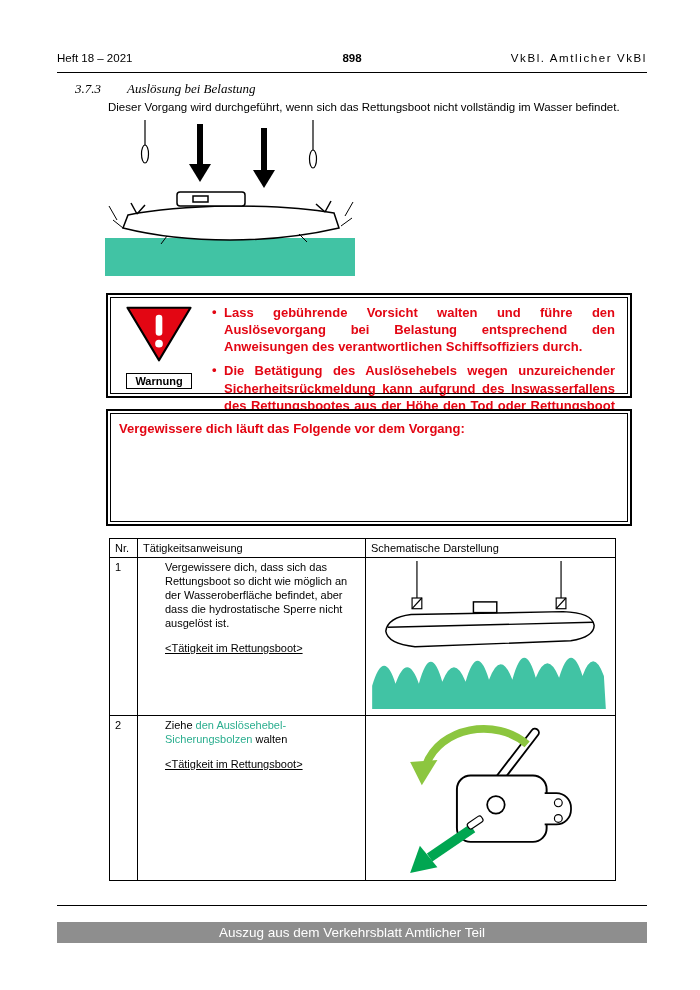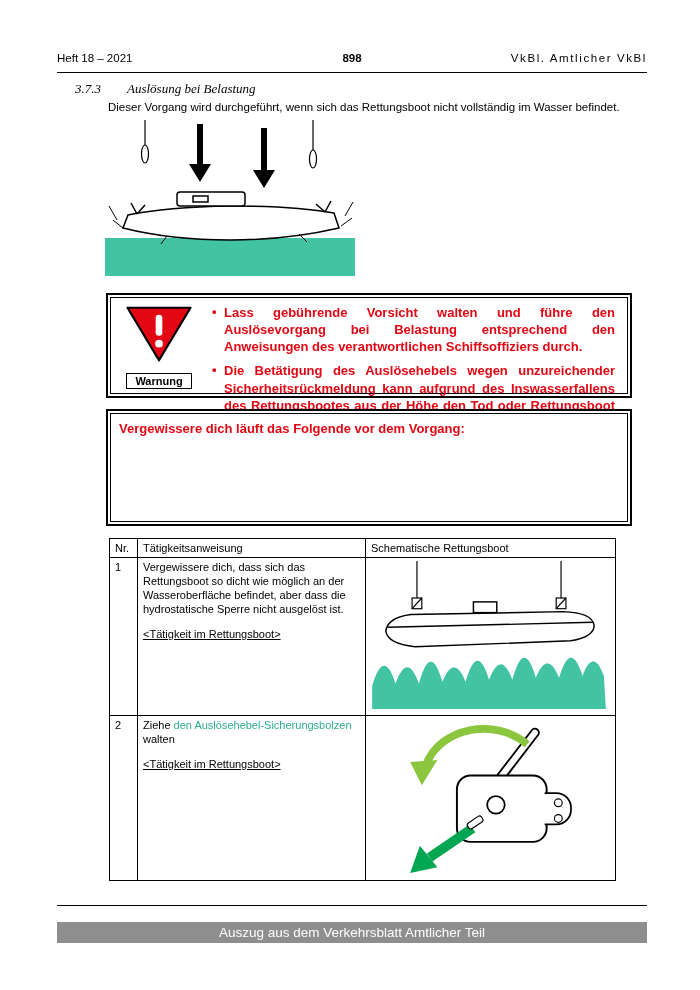--- a/index.html
+++ b/index.html
@@ -36,21 +36,21 @@
   ul.alert-list { list-style:none; }
   ul.alert-list li { position:relative; padding-left:13px; margin-bottom:7px; }
   ul.alert-list li::before { content:"\2022"; position:absolute; left:1px; top:-1px; font-size:13px; }
 
   
   .task-table { position:absolute; left:107px; top:538px; width:506px; border-collapse:collapse; table-layout:fixed; font-size:11px; }
   .task-table th, .task-table td { border:1px solid #000; padding:3px 5px; vertical-align:top; text-align:left; font-weight:normal; }
   .col-nr { width:28px; } .col-task { width:228px; } .col-schema { width:250px; }
   .task-table thead th { height:19px; }
   .row-1 { height:158px; } .row-2 { height:163px; }
-  .cell-task p { line-height:1.27; hyphens:auto; }
+  .cell-task p { line-height:1.27; hyphens:auto;margin-left:22px; }
   .cell-task .note { margin-top:11px;text-decoration:underline; }
   .schema-cell { text-align:center; vertical-align:middle; padding:2px; }
   .hl-teal { color:var(--text-teal,#2BAE8F); }
 
   
   .footer-rule { position:absolute; left:55px; top:905px; width:590px; border-top:1.3px solid #000; }
   .footer-bar { position:absolute; left:55px; top:922px; width:590px; height:21px;
     background:var(--footer-gray,#8E8E8E); color:#fff; display:flex; align-items:center; justify-content:center;
     font-size:13.5px; }
 
@@ -146,21 +146,21 @@
         <p class="caution-heading">Vergewissere dich läuft das Folgende vor dem Vorgang:</p>
       </div>
     </div>
   </section>
 
   <table class="task-table">
     <thead>
       <tr>
         <th class="col-nr">Nr.</th>
         <th class="col-task">Tätigkeitsanweisung</th>
-        <th class="col-schema">Schematische Rettungsboot</th>
+        <th class="col-schema">Schematische Darstellung</th>
       </tr>
     </thead>
     <tbody>
       <tr class="row-1">
         <td class="cell-nr">1</td>
         <td class="cell-task">
           <p>Vergewissere dich, dass sich das Rettungsboot so dicht wie möglich an der Wasseroberfläche befindet, aber dass die hydrostatische Sperre nicht ausgelöst ist.</p>
           <p class="note">&lt;Tätigkeit im Rettungsboot&gt;</p>
         </td>
         <td class="schema-cell">

